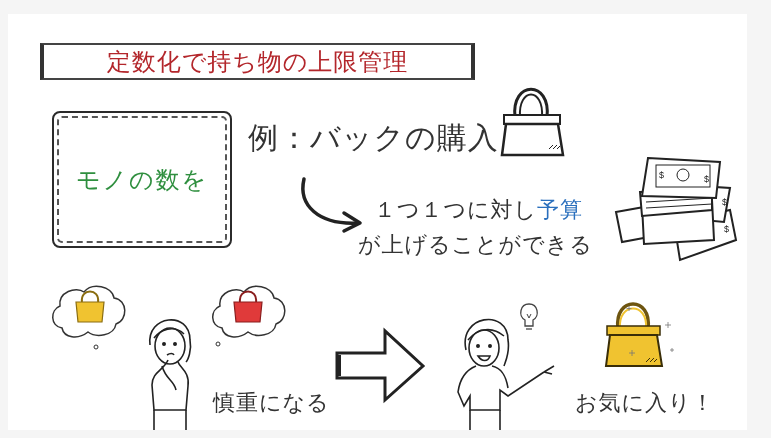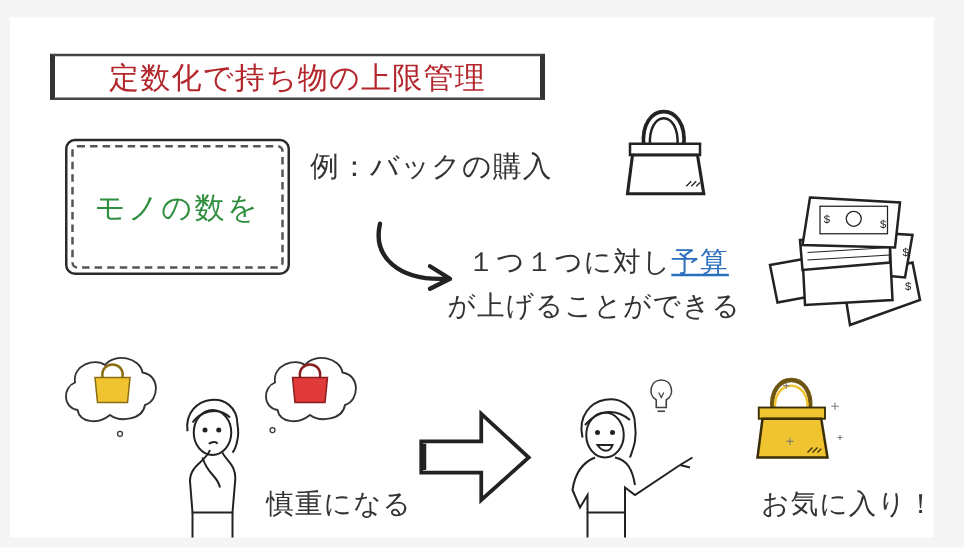--- a/index.html
+++ b/index.html
@@ -1,50 +1,50 @@
 <!DOCTYPE html>
 <html><head>
 <meta charset="utf-8">
 <style>
   html, body { margin:0; padding:0; }
   body { width:771px; height:438px; background:#f5f5f5; position:relative; overflow:hidden;
          font-family:"DejaVu Sans", "Liberation Sans", sans-serif; }
   .card { position:absolute; left:8px; top:14px; width:739px; height:416px; background:#ffffff; }
   .abs { position:absolute; }
-  .title-box { left:40px; top:43px; width:396px; height:37px; background:#fff;
+  .title-box { left:40px; top:43px; width:435px; height:37px; background:#fff;
                border-top:2px solid #444; border-bottom:2px solid #444;
                border-left:4px solid #333; border-right:4px solid #333; box-sizing:border-box;
                display:flex; align-items:center; justify-content:center; }
   .title-text { color:#b3262b; font-size:24px; letter-spacing:1px; white-space:nowrap; }
-  .dash-box { left:52px; top:111px; width:180px; height:109px; box-sizing:border-box;
+  .dash-box { left:52px; top:111px; width:180px; height:137px; box-sizing:border-box;
               border:2px solid #2b2b2b; border-radius:8px; }
   .dash-inner { position:absolute; left:3px; top:3px; right:3px; bottom:3px;
                 border:2px dashed #555; border-radius:5px;
                 display:flex; flex-direction:column; align-items:center; justify-content:center; }
   .green { color:#2f8f3f; font-size:24px; line-height:38px; letter-spacing:2px; white-space:nowrap; }
   .gray { color:#333; font-size:22px; white-space:nowrap; letter-spacing:1px; }
-  .blue { color:#2a6fbd;text-decoration:underline; }
+  .blue { color:#2a6fbd; }
   svg { position:absolute; overflow:visible; }
 </style>
 </head>
 <body>
 
 <div class="card"></div>
 
 <div class="abs title-box">
   <span class="title-text">定数化で持ち物の上限管理</span>
 </div>
 
 <div class="abs dash-box">
   <div class="dash-inner">
     <span class="green">モノの数を</span>
   </div>
 </div>
 
-<div class="abs gray" style="left:248px;top:118px;font-size:23px;">例：バックの購入</div>
+<div class="abs gray" style="left:248px;top:118px;font-size:30px;">例：バックの購入</div>
 
 <svg style="left:493px;top:75px;" width="80" height="85" viewBox="0 0 80 85">
   <path d="M22 42 C18 5, 58 5, 54 42" fill="none" stroke="#222" stroke-width="3"></path>
   <path d="M27 42 C25 12, 51 12, 49 42" fill="none" stroke="#222" stroke-width="2"></path>
   <rect x="11" y="40" width="56" height="9" fill="#fff" stroke="#222" stroke-width="2"></rect>
   <path d="M13 49 L65 49 L70 80 L9 80 Z" fill="#fff" stroke="#222" stroke-width="2.5"></path>
   <path d="M56 74 l4 -4 M60 74 l4 -4 M64 74 l3 -3" stroke="#222" stroke-width="1"></path>
 </svg>
 
 <svg style="left:298px;top:175px;" width="70" height="60" viewBox="0 0 70 60">
@@ -146,13 +146,13 @@
   <path d="M10 41 L57 41 L62 72 L6 72 Z" fill="#f0c330" stroke="#3a2e08" stroke-width="2"></path>
   <path d="M46 68 l4 -4 M50 68 l4 -4 M54 68 l3 -3" stroke="#3a2e08" stroke-width="1"></path>
   <g stroke="#777" stroke-width="0.8">
     <path d="M68 28 l0 6 M65 31 l6 0"></path>
     <path d="M29 12 l0 5 M26.5 14.5 l5 0"></path>
     <path d="M32 56 l0 6 M29 59 l6 0"></path>
     <path d="M72 54 l0 4 M70 56 l4 0"></path>
   </g>
 </svg>
 
-<div class="abs gray" style="left:609px;top:388px;">お気に入り！</div>
+<div class="abs gray" style="left:575px;top:388px;">お気に入り！</div>
 
 </body></html>

